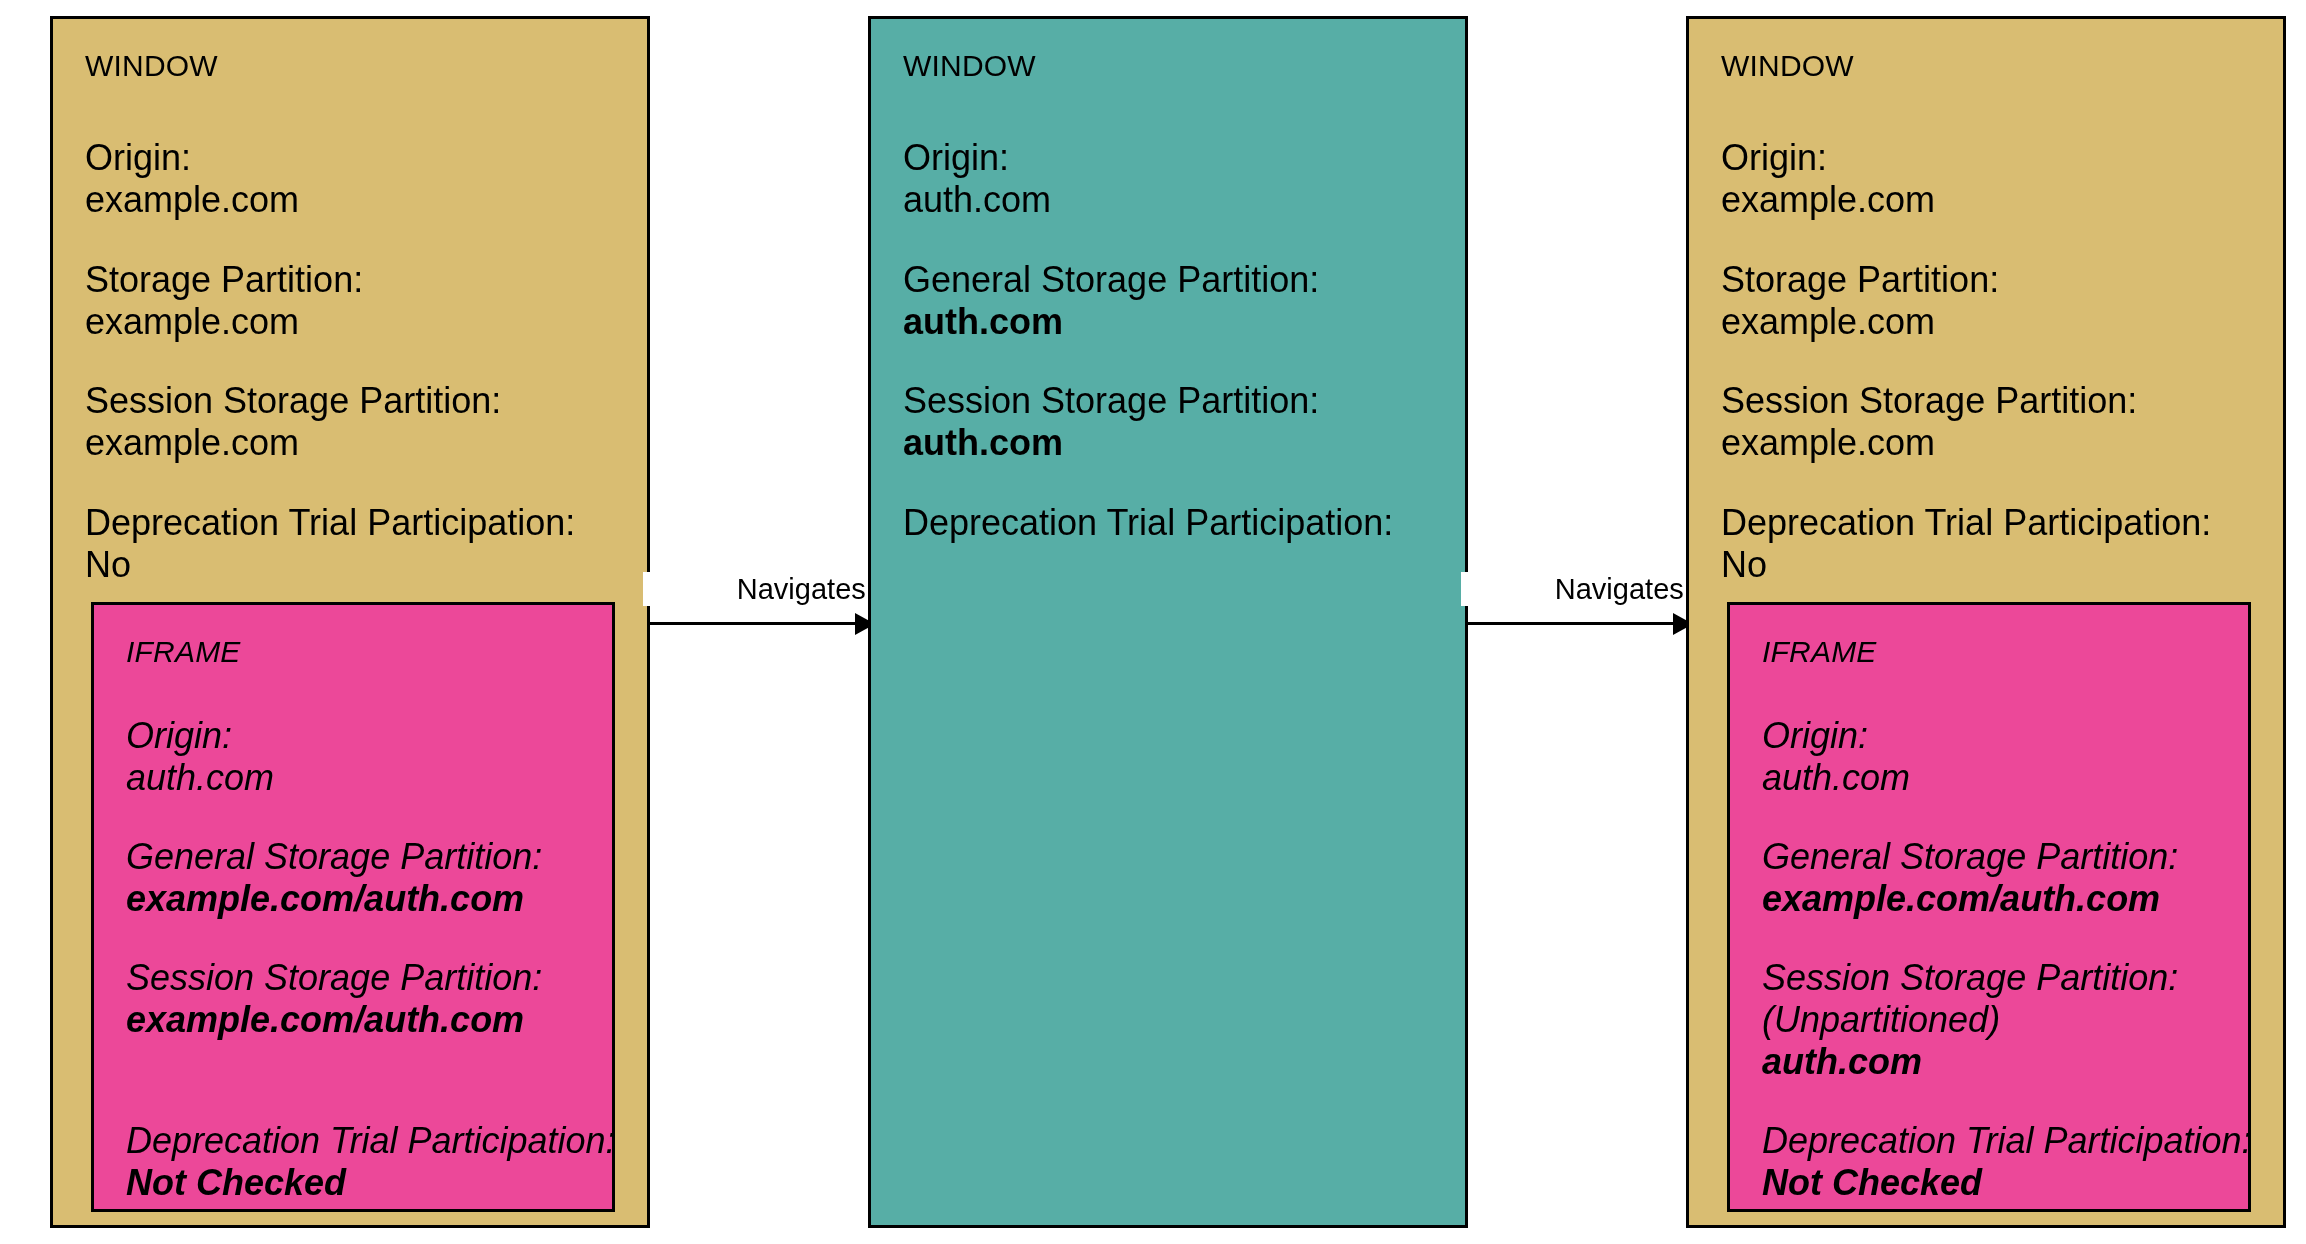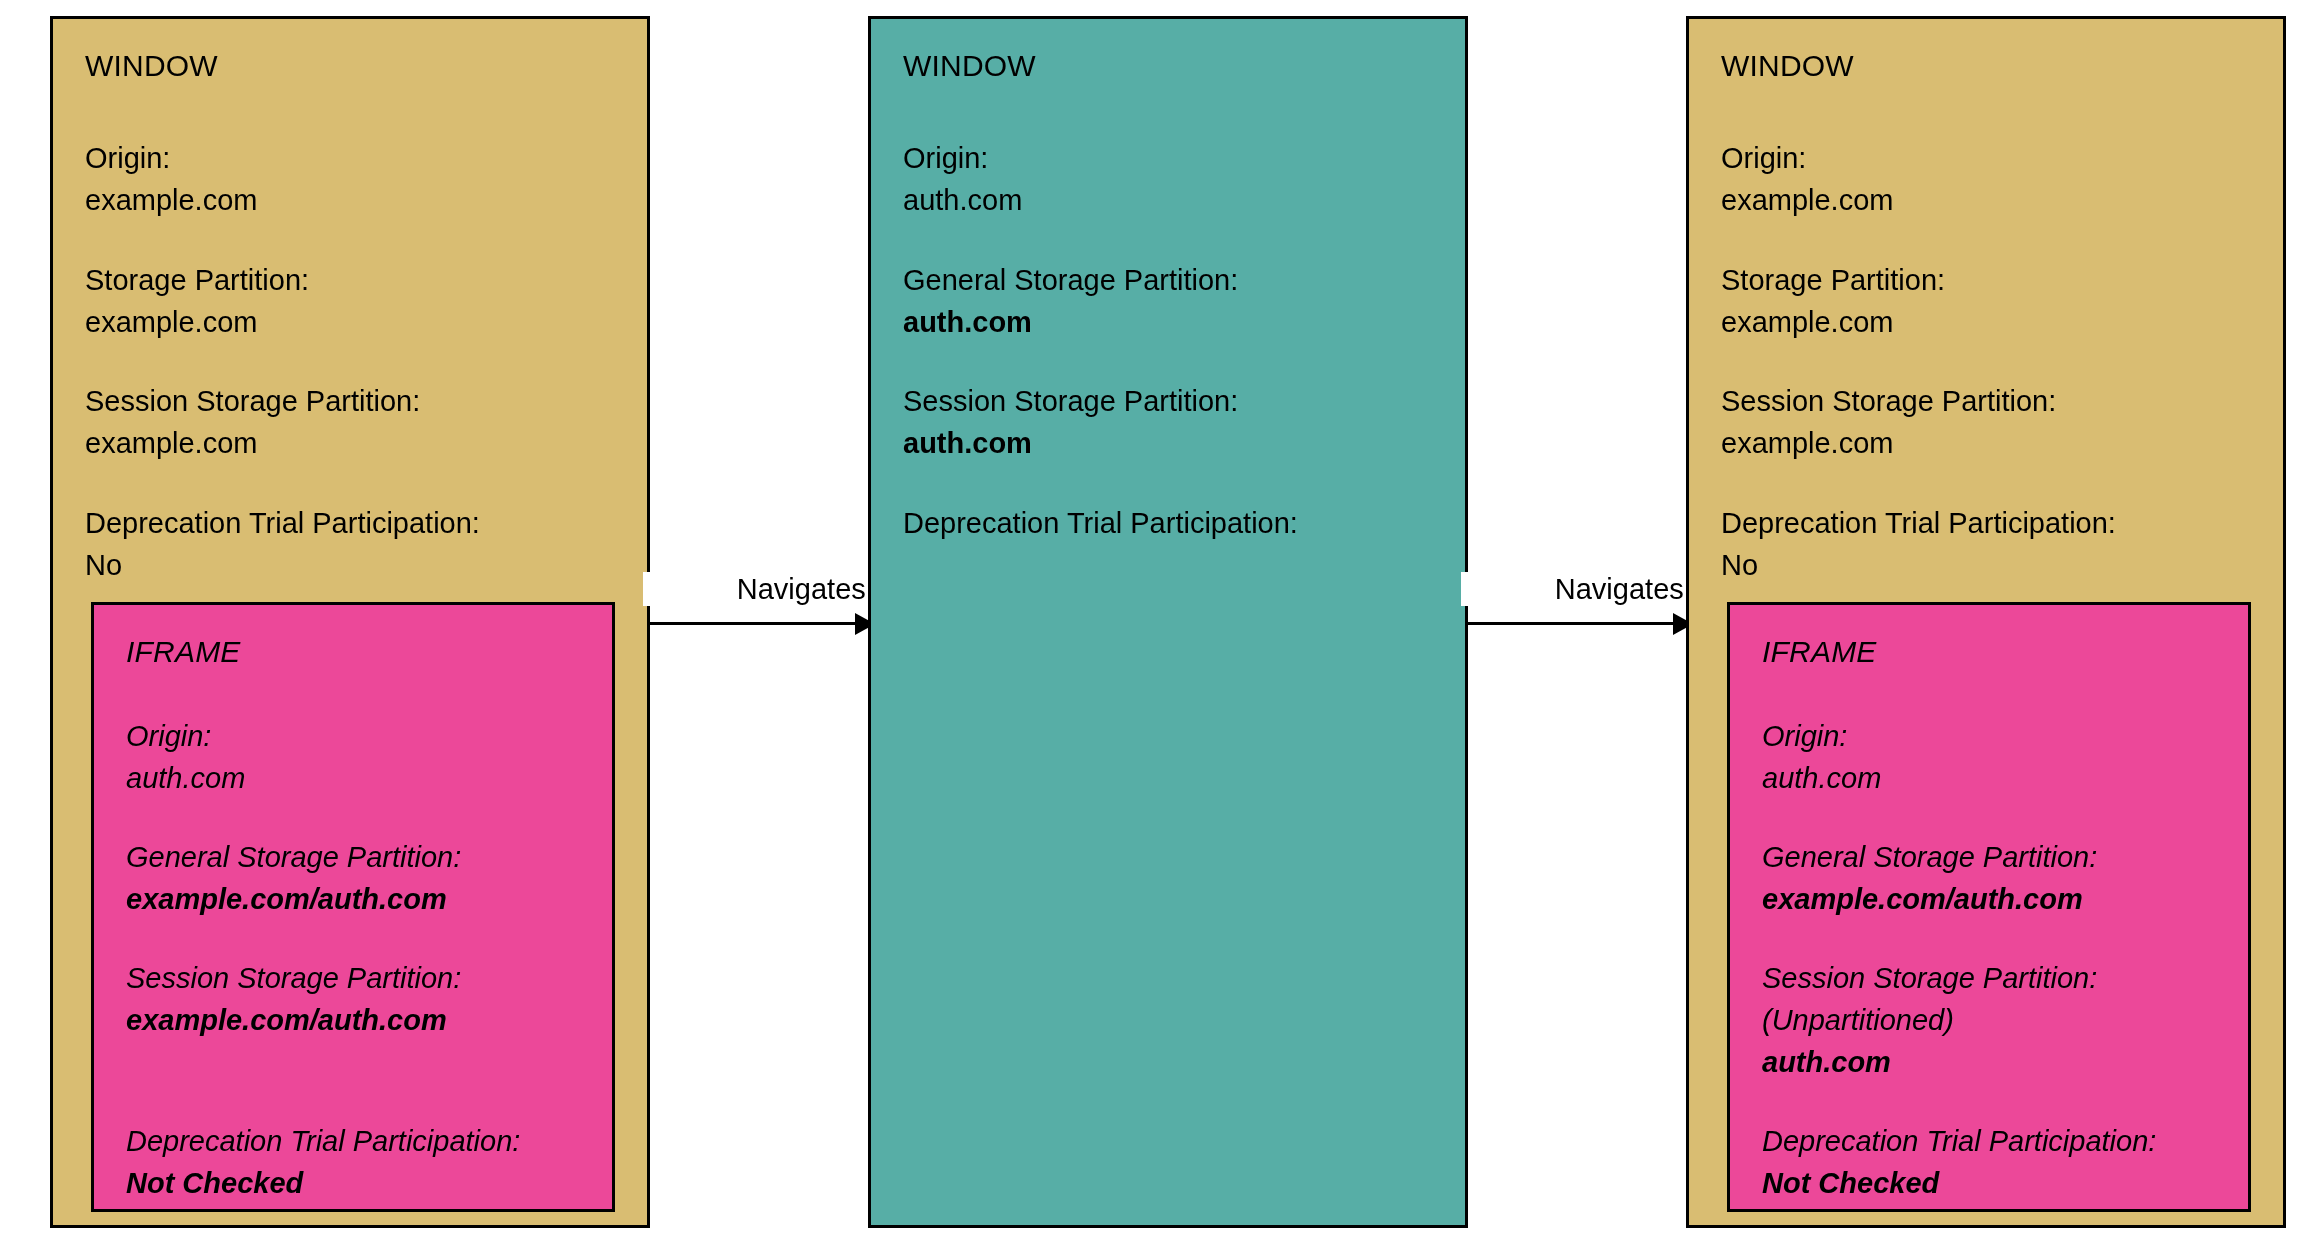--- a/index.html
+++ b/index.html
@@ -32,21 +32,21 @@
     background: #57aea6;
   }
   .panel-title {
     position: absolute;
     font-size: 30px;
     line-height: 34px;
     letter-spacing: 0.2px;
   }
   .field {
     position: absolute;
-    font-size: 29px;
+    font-size: 36px;
     line-height: 42px;
     white-space: nowrap;
   }
   .field .lbl {
     display: block;
     font-weight: normal;
   }
   .field .val {
     display: block;
     font-weight: normal;

